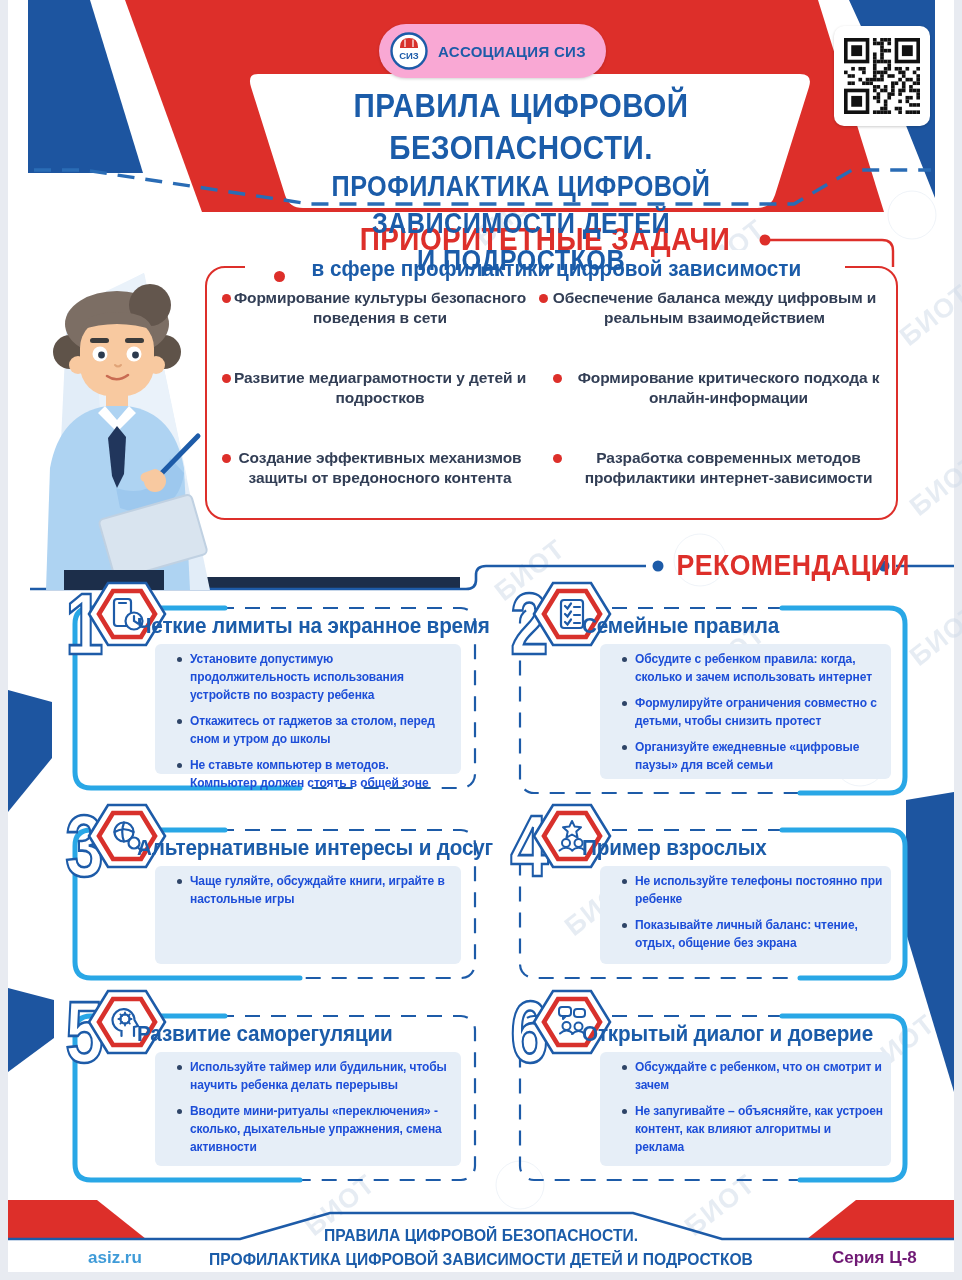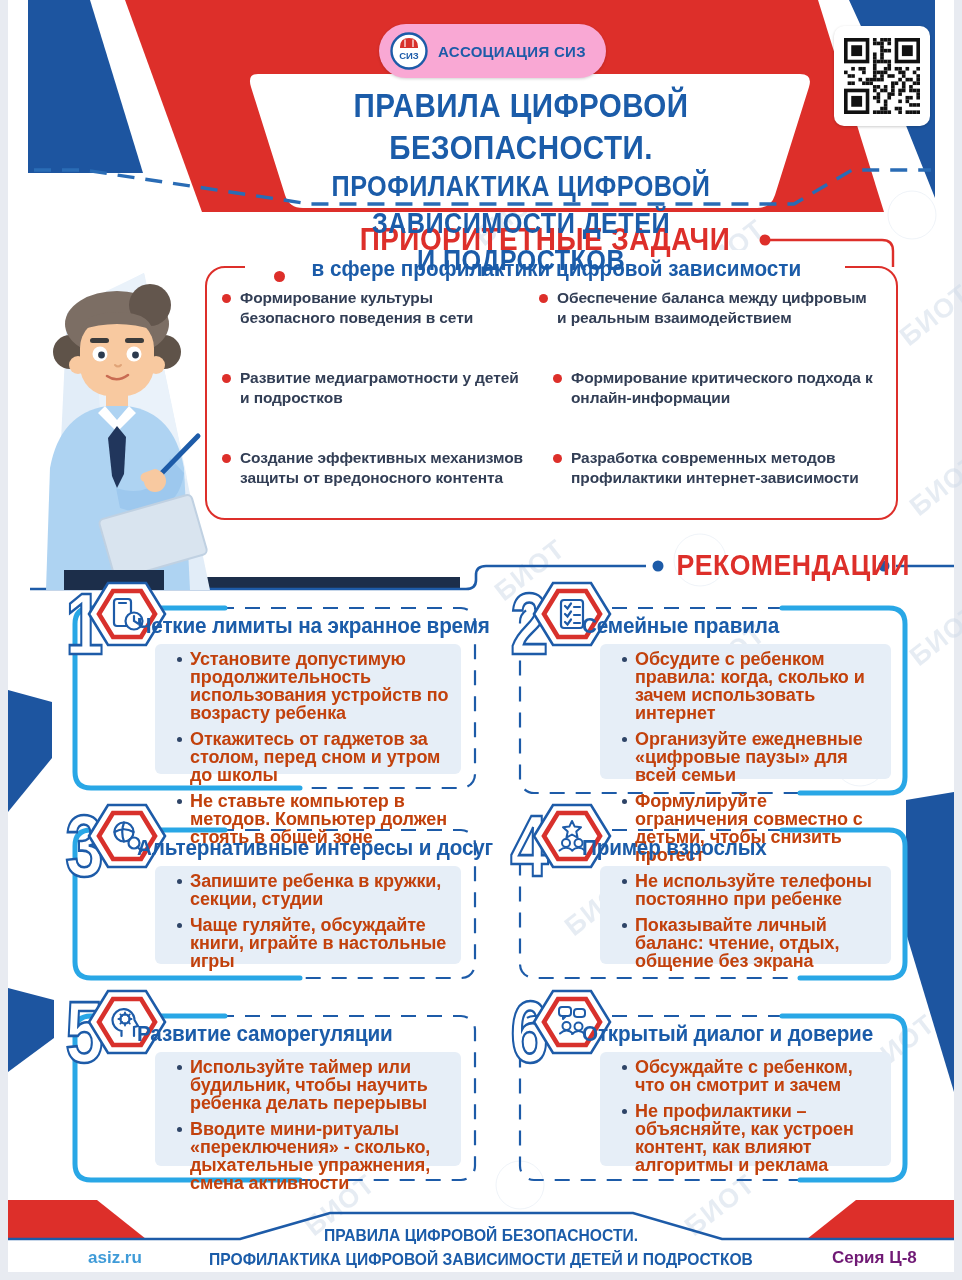--- a/index.html
+++ b/index.html
@@ -21,35 +21,35 @@
   #main-title .t1{font-size:34px;line-height:42px;letter-spacing:.5px;}
   #main-title .t2{font-size:29px;line-height:37px;letter-spacing:.5px;}
   #qr-card{left:834px;top:26px;width:96px;height:100px;background:#fff;border-radius:10px;z-index:6;box-shadow:0 1px 3px rgba(0,0,0,.2);display:flex;align-items:center;justify-content:center;}
 
   
   #prio-title{left:265px;top:222px;width:560px;text-align:center;font-size:31px;font-weight:bold;color:#dd2f2a;z-index:5;transform:scaleX(.9);letter-spacing:.5px;}
   #prio-box{left:205px;top:266px;width:693px;height:254px;border:2.5px solid #dd2f2a;border-radius:20px;z-index:3;box-sizing:border-box;}
   #prio-sub{left:245px;top:250px;width:600px;height:32px;background:#fff;z-index:4;display:flex;align-items:flex-end;justify-content:center;gap:11px;}
   #prio-sub .txt{font-size:22px;font-weight:bold;color:#1b5ca9;transform:scaleX(.94);}
   .rdot{width:11px;height:11px;border-radius:50%;background:#dd2f2a;flex:0 0 auto;}
-  .prio-item{position:absolute;z-index:5;display:flex;gap:9px;align-items:flex-start;}
+  .prio-item{position:absolute;z-index:5;display:flex;gap:2px;align-items:flex-start;text-align:center;}
   .prio-item .dot{width:9px;height:9px;border-radius:50%;background:#dd2f2a;margin-top:6px;flex:0 0 auto;}
   .prio-item .ptxt{font-size:15.5px;line-height:20px;font-weight:600;color:#323e55;letter-spacing:-.1px;}
 
   
   #man{left:12px;top:268px;width:205px;height:322px;overflow:hidden;z-index:4;}
 
   
   #reco-title{left:668px;top:549px;width:210px;text-align:center;font-size:29px;font-weight:bold;color:#dd2f2a;z-index:5;transform:scaleX(.92);letter-spacing:.5px;}
 
   .card{position:absolute;z-index:5;}
   .card .panel{position:absolute;left:80px;right:14px;top:36px;bottom:14px;background:#e6eef7;border-radius:6px;}
   .card .ctitle{position:absolute;left:62px;top:5px;font-size:22.5px;font-weight:bold;color:#1b5ca9;white-space:nowrap;transform:scaleX(.92);transform-origin:left top;letter-spacing:-.2px;}
   .card ul{position:absolute;left:100px;top:42px;right:22px;margin:0;padding:0;list-style:none;}
-  .card li{position:relative;padding-left:15px;font-size:18px;line-height:18px;font-weight:600;color:#c2410c;margin-bottom:8px;letter-spacing:-.1px;}
+  .card li{position:relative;padding-left:15px;font-size:12px;line-height:18px;font-weight:600;color:#1d4ed8;margin-bottom:8px;letter-spacing:-.1px;}
   .card li::before{content:"";position:absolute;left:2px;top:7px;width:5px;height:5px;border-radius:50%;background:#2e4467;}
   .badge{position:absolute;left:-16px;top:-38px;width:136px;height:100px;}
 
   
   #footer-l1{left:0;top:1226px;width:962px;text-align:center;font-size:17px;font-weight:bold;color:#1b5ca9;z-index:5;transform:scaleX(.92);}
   #footer-l2{left:0;top:1250px;width:962px;text-align:center;font-size:17px;font-weight:bold;color:#1b5ca9;z-index:5;transform:scaleX(.92);}
   #site{left:88px;top:1248px;font-size:17px;font-weight:bold;color:#3f9bd8;z-index:5;text-align:center;}
   #series{left:832px;top:1248px;font-size:17px;font-weight:bold;color:#701a75;z-index:5;}
 </style>
 </head>
@@ -376,43 +376,42 @@
         <path d="M-7,0 l2.5,2.5 3.5,-5"></path>
           <line x1="2" y1="1" x2="8" y2="1"></line>
         <path d="M-7,8 l2.5,2.5 3.5,-5"></path>
           <line x1="2" y1="9" x2="8" y2="9"></line>
       </g>
     </svg>
     <div class="panel"></div>
     <div class="ctitle">Семейные правила</div>
     <ul>
       <li>Обсудите с ребенком правила: когда, сколько и зачем использовать интернет</li>
+      <li>Формулируйте ограничения совместно с детьми, чтобы снизить протест</li>
       <li>Организуйте ежедневные «цифровые паузы» для всей семьи</li>
-      <li>Формулируйте ограничения совместно с детьми, чтобы снизить протест</li>
     </ul>
   </div>
 
   <div class="card" style="left:75px;top:830px;width:400px;height:148px;">
     <svg class="badge" viewBox="0 0 136 100">
       <g transform="scale(0.78,1)">
           <text x="8" y="84" font-size="88" font-weight="bold" fill="#fff" stroke="#1d5ba8" stroke-width="2.6">3</text>
         </g>
       <polygon points="30,44 49,13 87,13 106,44 87,75 49,75" fill="#fff" stroke="#1d5ba8" stroke-width="2.6"></polygon>
       <polygon points="40,44 54,21 82,21 96,44 82,67 54,67" fill="#fff" stroke="#d8312c" stroke-width="4.6"></polygon>
       <g transform="translate(68,44)" fill="none" stroke="#1d5ba8" stroke-width="2.2" stroke-linecap="round">
         <circle cx="-3" cy="-4" r="9.5" fill="#fff"></circle>
         <path d="M-12.5,-4 Q-3,-9.5 6.5,-4 M-3,-13.5 Q-6.5,-4 -3,5.5"></path>
         <circle cx="7" cy="7" r="5.5" fill="#fff"></circle>
         <line x1="10.5" y1="11" x2="14.5" y2="15"></line>
       </g>
     </svg>
     <div class="panel"></div>
     <div class="ctitle">Альтернативные интересы и досуг</div>
     <ul>
-      <li>Запишите ребенка в кружки, секции, студии</li>
       <li>Чаще гуляйте, обсуждайте книги, играйте в настольные игры</li>
     </ul>
   </div>
 
   <div class="card" style="left:520px;top:830px;width:385px;height:148px;">
     <svg class="badge" viewBox="0 0 136 100">
       <g transform="scale(0.78,1)">
           <text x="8" y="84" font-size="88" font-weight="bold" fill="#fff" stroke="#1d5ba8" stroke-width="2.6">4</text>
         </g>
       <polygon points="30,44 49,13 87,13 106,44 87,75 49,75" fill="#fff" stroke="#1d5ba8" stroke-width="2.6"></polygon>
@@ -477,21 +476,21 @@
         <circle cx="-5.5" cy="4" r="4" fill="#fff"></circle>
           <path d="M-12,11.5 q6.5,-6 13,0"></path>
         <circle cx="6.5" cy="4.5" r="4" fill="#fff"></circle>
           <path d="M0,12 q6.5,-6 13,0"></path>
       </g>
     </svg>
     <div class="panel"></div>
     <div class="ctitle">Открытый диалог и доверие</div>
     <ul>
       <li>Обсуждайте с ребенком, что он смотрит и зачем</li>
-      <li>Не профилактики – объясняйте, как устроен контент, как влияют алгоритмы и реклама</li>
+      <li>Не запугивайте – объясняйте, как устроен контент, как влияют алгоритмы и реклама</li>
     </ul>
   </div>
 
   <div id="footer-l1" class="abs">ПРАВИЛА ЦИФРОВОЙ БЕЗОПАСНОСТИ.</div>
   <div id="footer-l2" class="abs">ПРОФИЛАКТИКА ЦИФРОВОЙ ЗАВИСИМОСТИ ДЕТЕЙ И ПОДРОСТКОВ</div>
   <div id="site" class="abs">asiz.ru</div>
   <div id="series" class="abs">Серия Ц-8</div>
 </div>
 
 </body></html>

